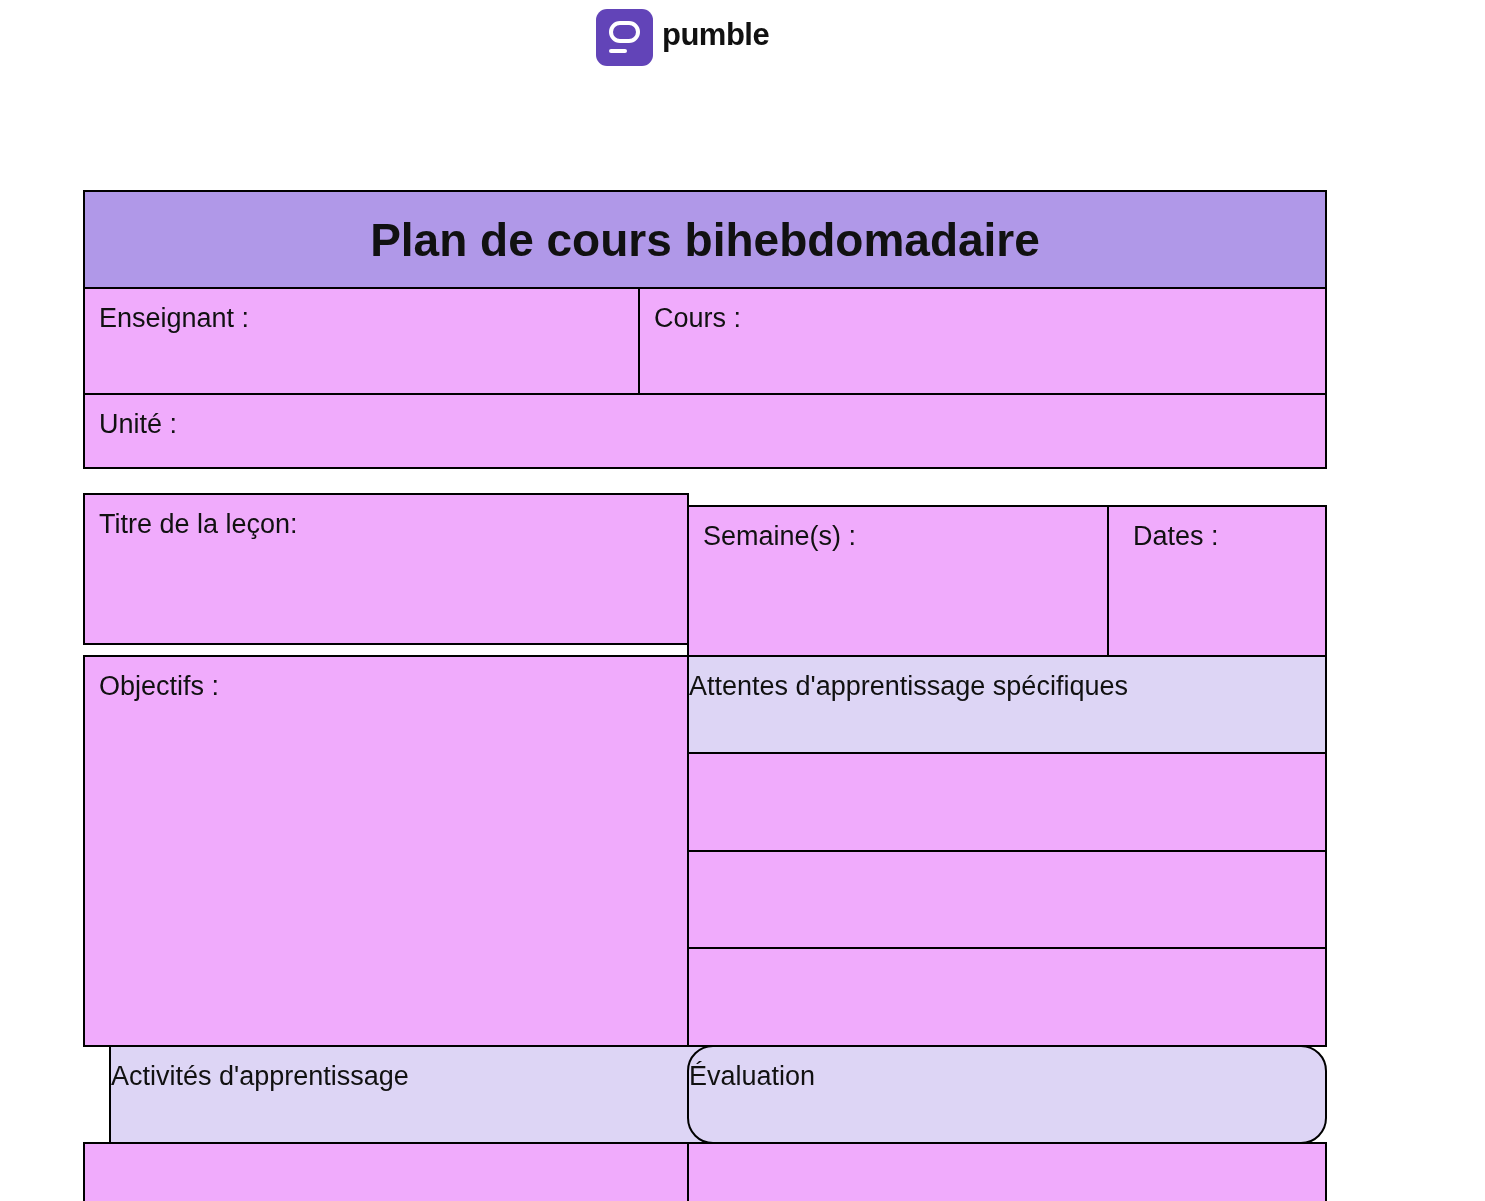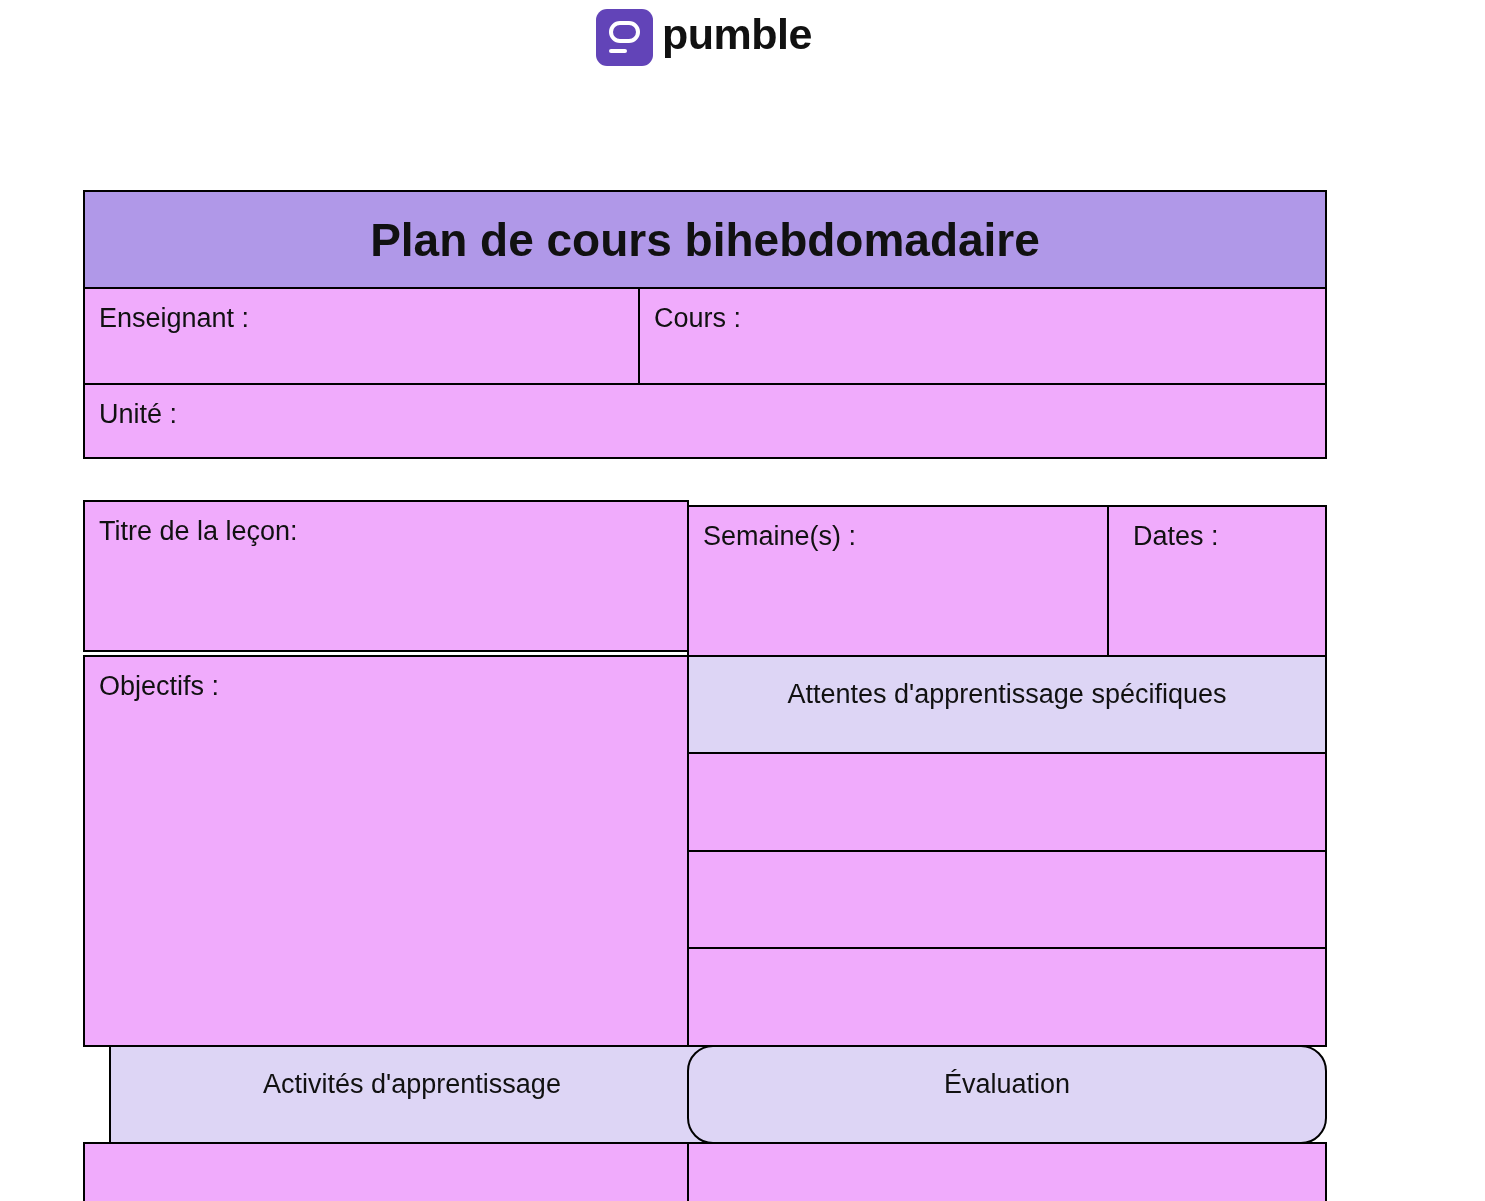--- a/index.html
+++ b/index.html
@@ -1,26 +1,26 @@
 <!DOCTYPE html>
 <html><head>
 <meta charset="utf-8">
 <style>
   html, body { margin:0; padding:0; background:#ffffff; }
   body { width:1485px; height:1201px; overflow:hidden; position:relative; font-family:"Liberation Sans", "DejaVu Sans", sans-serif; color:#111; }
   .logo { position:absolute; left:596px; top:8px; height:58px; display:flex; align-items:center; }
   .logo-mark { width:57px; height:57px; border-radius:11px; background:#6244b8; position:relative; }
   .logo-mark .bubble { position:absolute; left:13px; top:12px; width:29px; height:20px; border:4px solid #fff; border-radius:11px; box-sizing:border-box; width:31px; height:22px; }
   .logo-mark .bar { position:absolute; left:13px; top:40px; width:18px; height:4px; background:#fff; border-radius:2px; }
-  .logo-text { margin-left:9px; font-size:43px; font-weight:bold; letter-spacing:-0.5px; color:#111; line-height:1; margin-top:-6px; }
+  .logo-text { margin-left:9px; font-size:31px; font-weight:bold; letter-spacing:-0.5px; color:#111; line-height:1; margin-top:-6px; }
 
   .sheet { position:absolute; left:83px; top:190px; width:1244px; }
   .cell { position:absolute; box-sizing:border-box; border:2px solid #000; background:#f0abfc; }
   .cell.label { padding:14px 0 0 14px; font-size:27px; }
-  .cell.center { text-align:center; padding-top:22px; font-size:27px; }
+  .cell.center { padding-top:14px; font-size:27px; }
   .title { background:#b098e8; font-weight:bold; font-size:46px; text-align:center; display:flex; align-items:center; justify-content:center; }
   .lav { background:#ddd5f5; }
 </style>
 </head>
 <body>
 
 <div class="logo">
   <div class="logo-mark">
     <div class="bubble"></div>
     <div class="bar"></div>
@@ -28,23 +28,23 @@
   <div class="logo-text">pumble</div>
 </div>
 
 <div class="sheet">
 
   <div class="cell title" style="left:0; top:0; width:1244px; height:99px;">Plan de cours bihebdomadaire</div>
 
   <div class="cell label" style="left:0; top:97px; width:557px; height:114px;"><span>Enseignant :</span></div>
   <div class="cell label" style="left:555px; top:97px; width:689px; height:114px;"><span>Cours :</span></div>
 
-  <div class="cell label" style="left:0; top:193px; width:1244px; height:76px;"><span>Unité :</span></div>
+  <div class="cell label" style="left:0; top:203px; width:1244px; height:76px;"><span>Unité :</span></div>
 
-  <div class="cell label" style="left:0; top:310px; width:606px; height:152px;"><span>Titre de la leçon:</span></div>
+  <div class="cell label" style="left:0; top:303px; width:606px; height:152px;"><span>Titre de la leçon:</span></div>
   <div class="cell label" style="left:604px; top:315px; width:422px; height:152px;"><span>Semaine(s) :</span></div>
   <div class="cell label" style="left:1024px; top:315px; width:220px; height:152px;padding-left:24px;"><span>Dates :</span></div>
 
   <div class="cell label" style="left:0; top:465px; width:606px; height:392px;"><span>Objectifs :</span></div>
   <div class="cell center lav" style="left:604px; top:465px; width:640px; height:99px;">Attentes d'apprentissage spécifiques</div>
   <div class="cell" style="left:604px; top:562px; width:640px; height:100px;"></div>
   <div class="cell" style="left:604px; top:660px; width:640px; height:99px;"></div>
   <div class="cell" style="left:604px; top:757px; width:640px; height:100px;"></div>
 
   <div class="cell center lav" style="left:0; top:855px; width:606px; height:99px;margin-left:26px;">Activités d'apprentissage</div>

